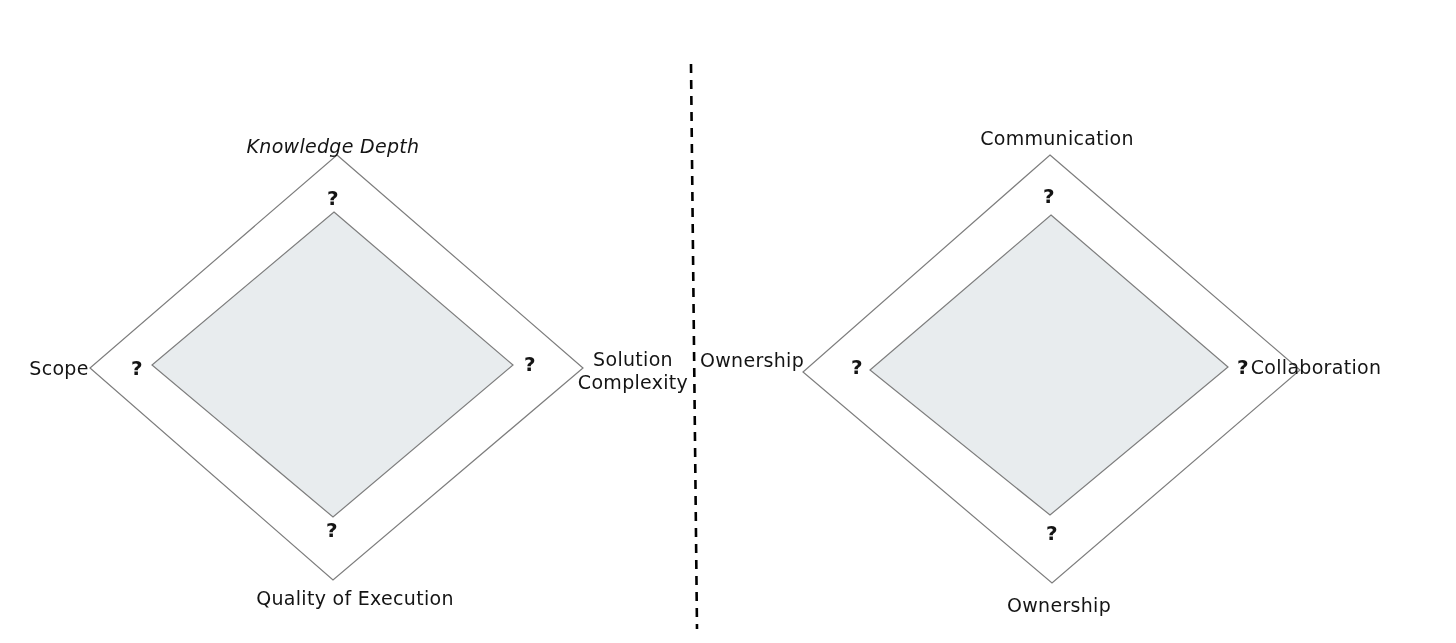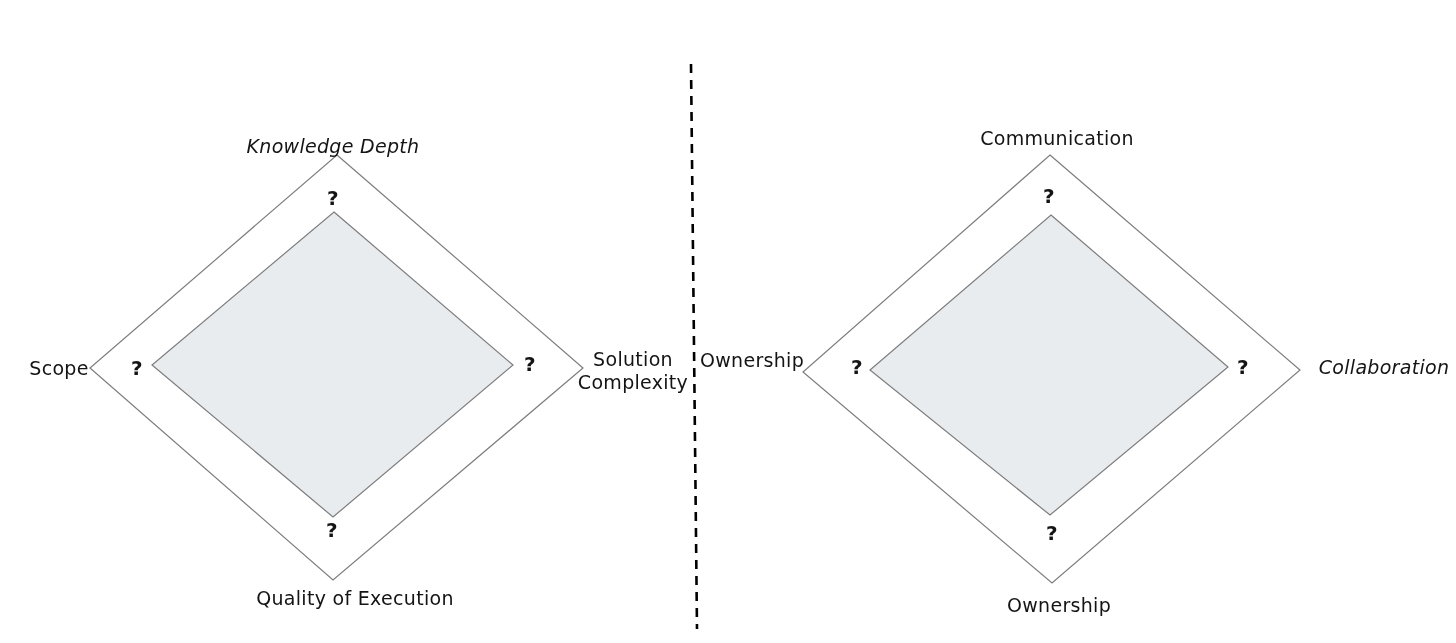--- a/index.html
+++ b/index.html
@@ -60,21 +60,21 @@
   <div class="label" style="left:355px; top:598px;">Quality of Execution</div>
 
   <div class="label qmark" style="left:333px; top:198px;">?</div>
   <div class="label qmark" style="left:530px; top:364px;">?</div>
   <div class="label qmark" style="left:332px; top:530px;">?</div>
   <div class="label qmark" style="left:137px; top:368px;">?</div>
 
 
   <div class="label" style="left:1057px; top:138px;text-align:right;">Communication</div>
   <div class="label" style="left:752px; top:360px;">Ownership</div>
-  <div class="label" style="left:1384px; top:367px;font-style:italic;">Collaboration</div>
+  <div class="label" style="left:1316px; top:367px;">Collaboration</div>
   <div class="label" style="left:1059px; top:605px;">Ownership</div>
 
   <div class="label qmark" style="left:1049px; top:196px;">?</div>
   <div class="label qmark" style="left:1243px; top:367px;">?</div>
   <div class="label qmark" style="left:1052px; top:533px;">?</div>
   <div class="label qmark" style="left:857px; top:367px;">?</div>
 
 </div>
 
 </body></html>

